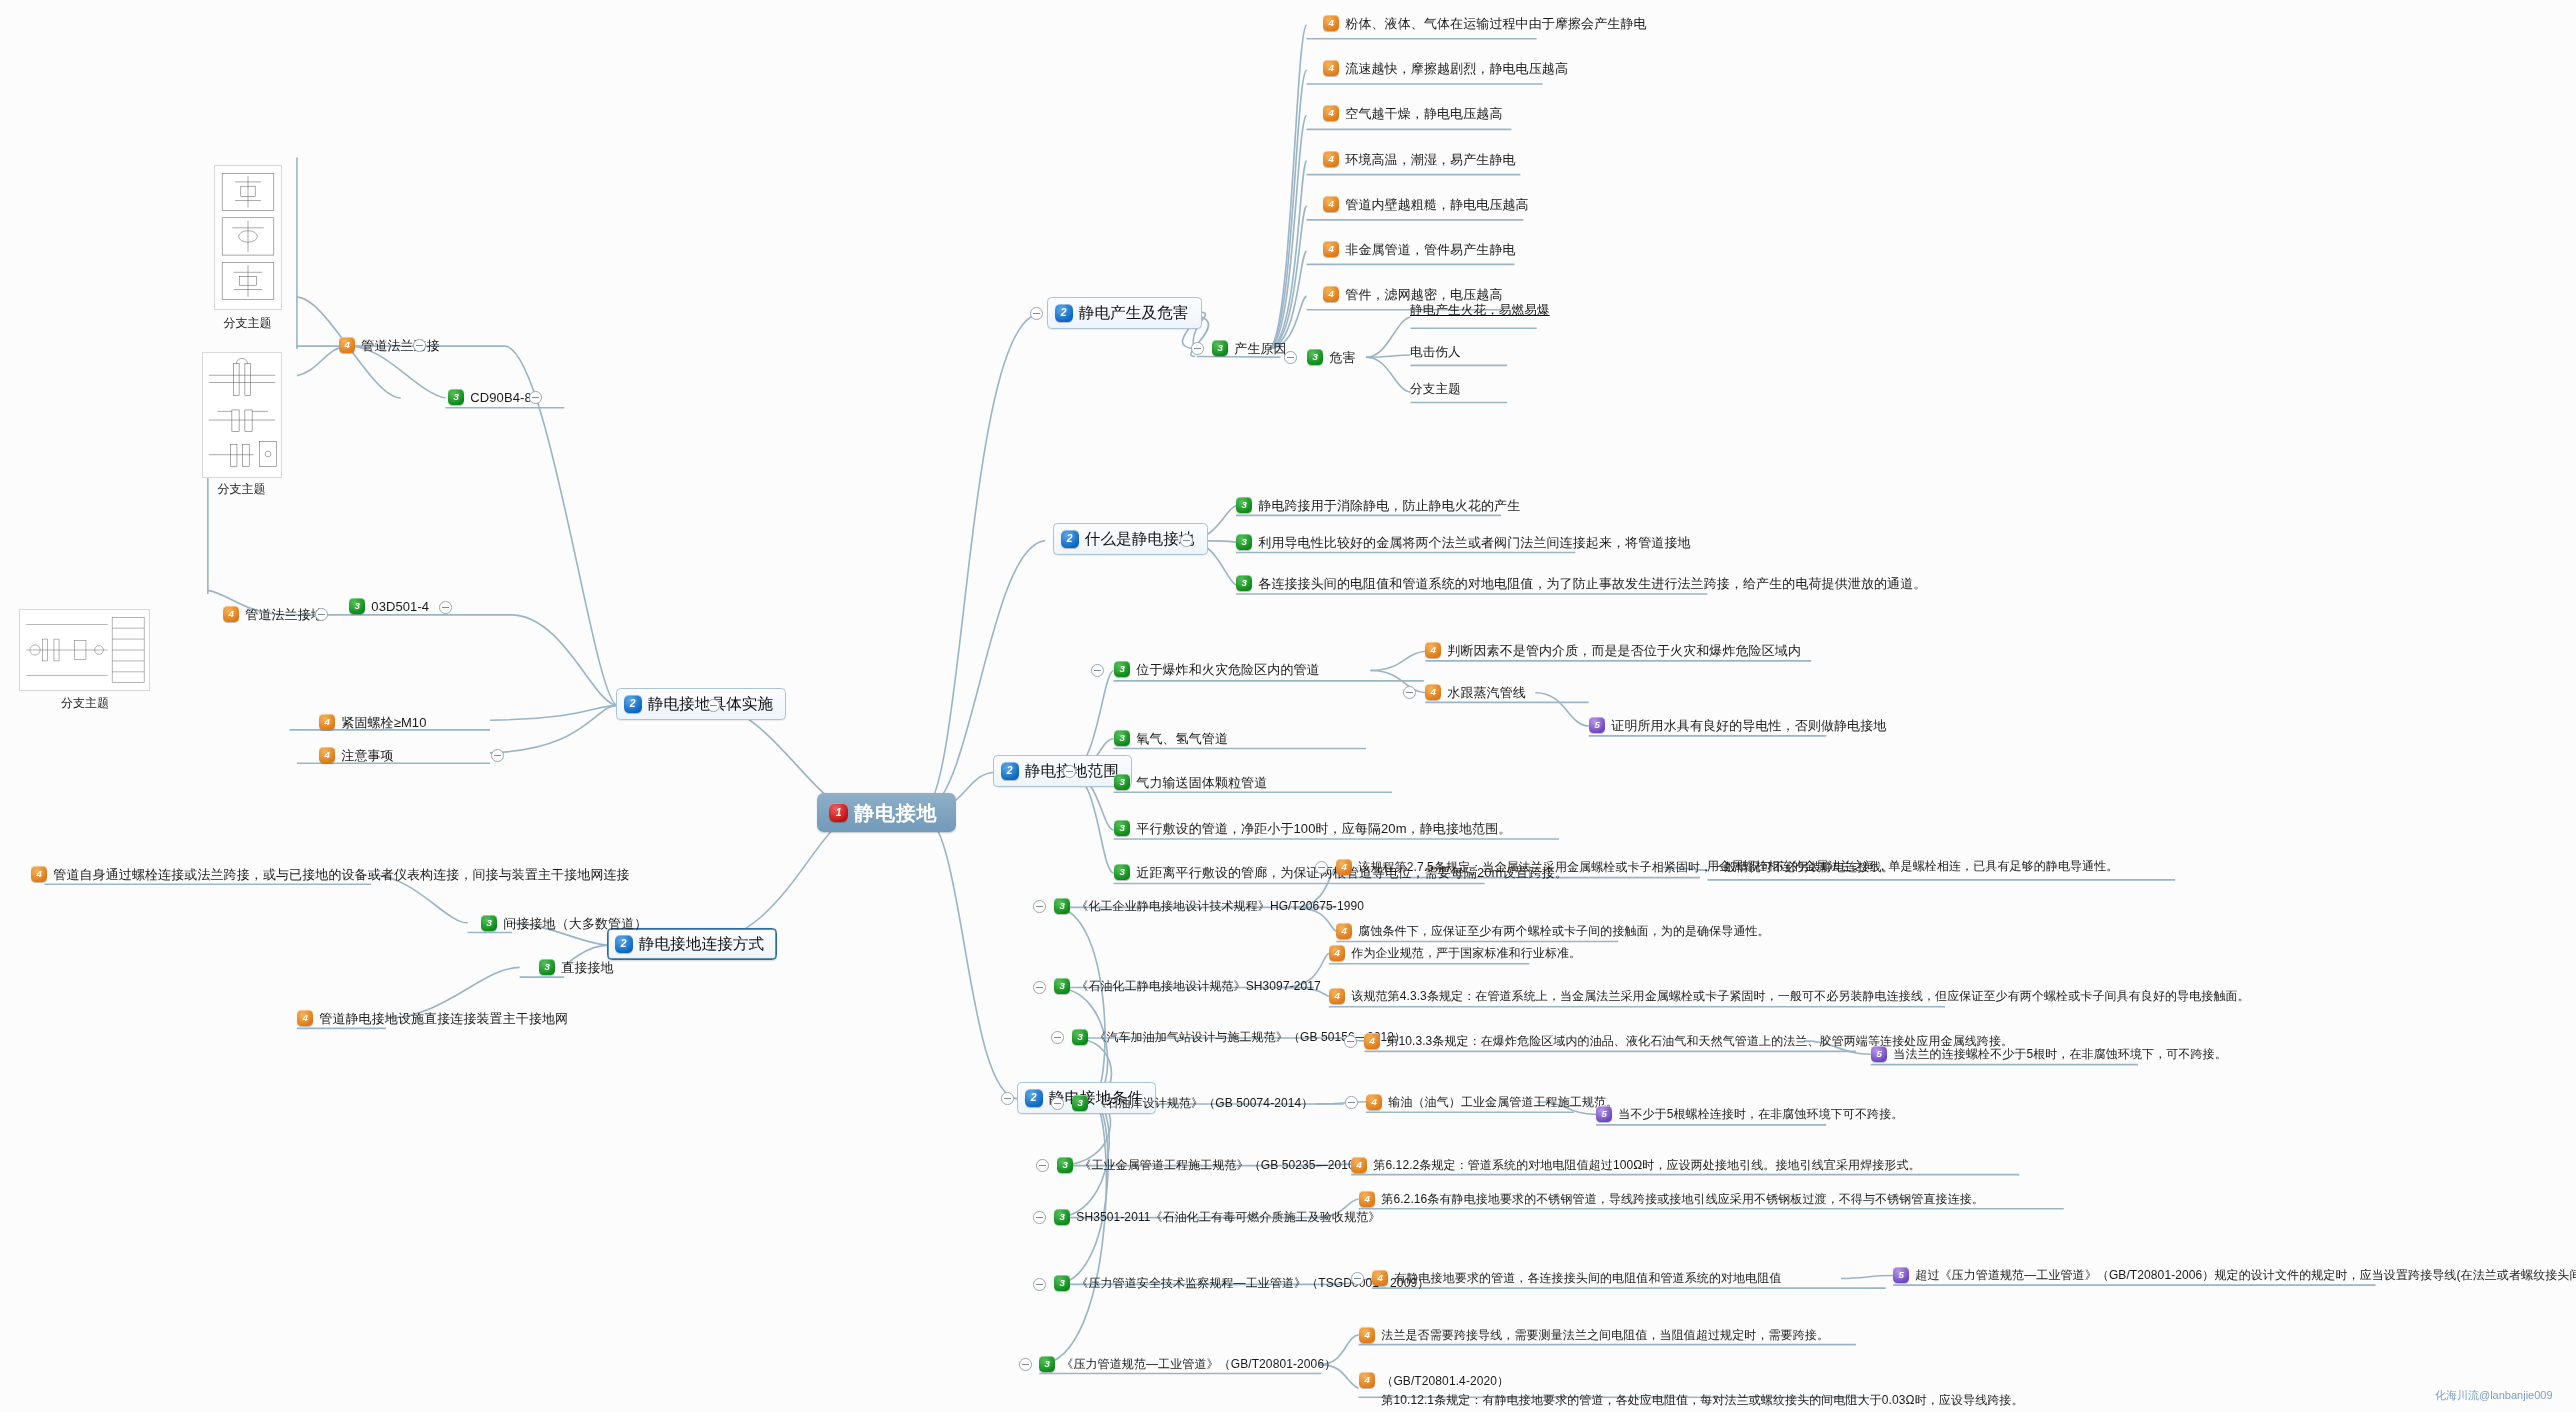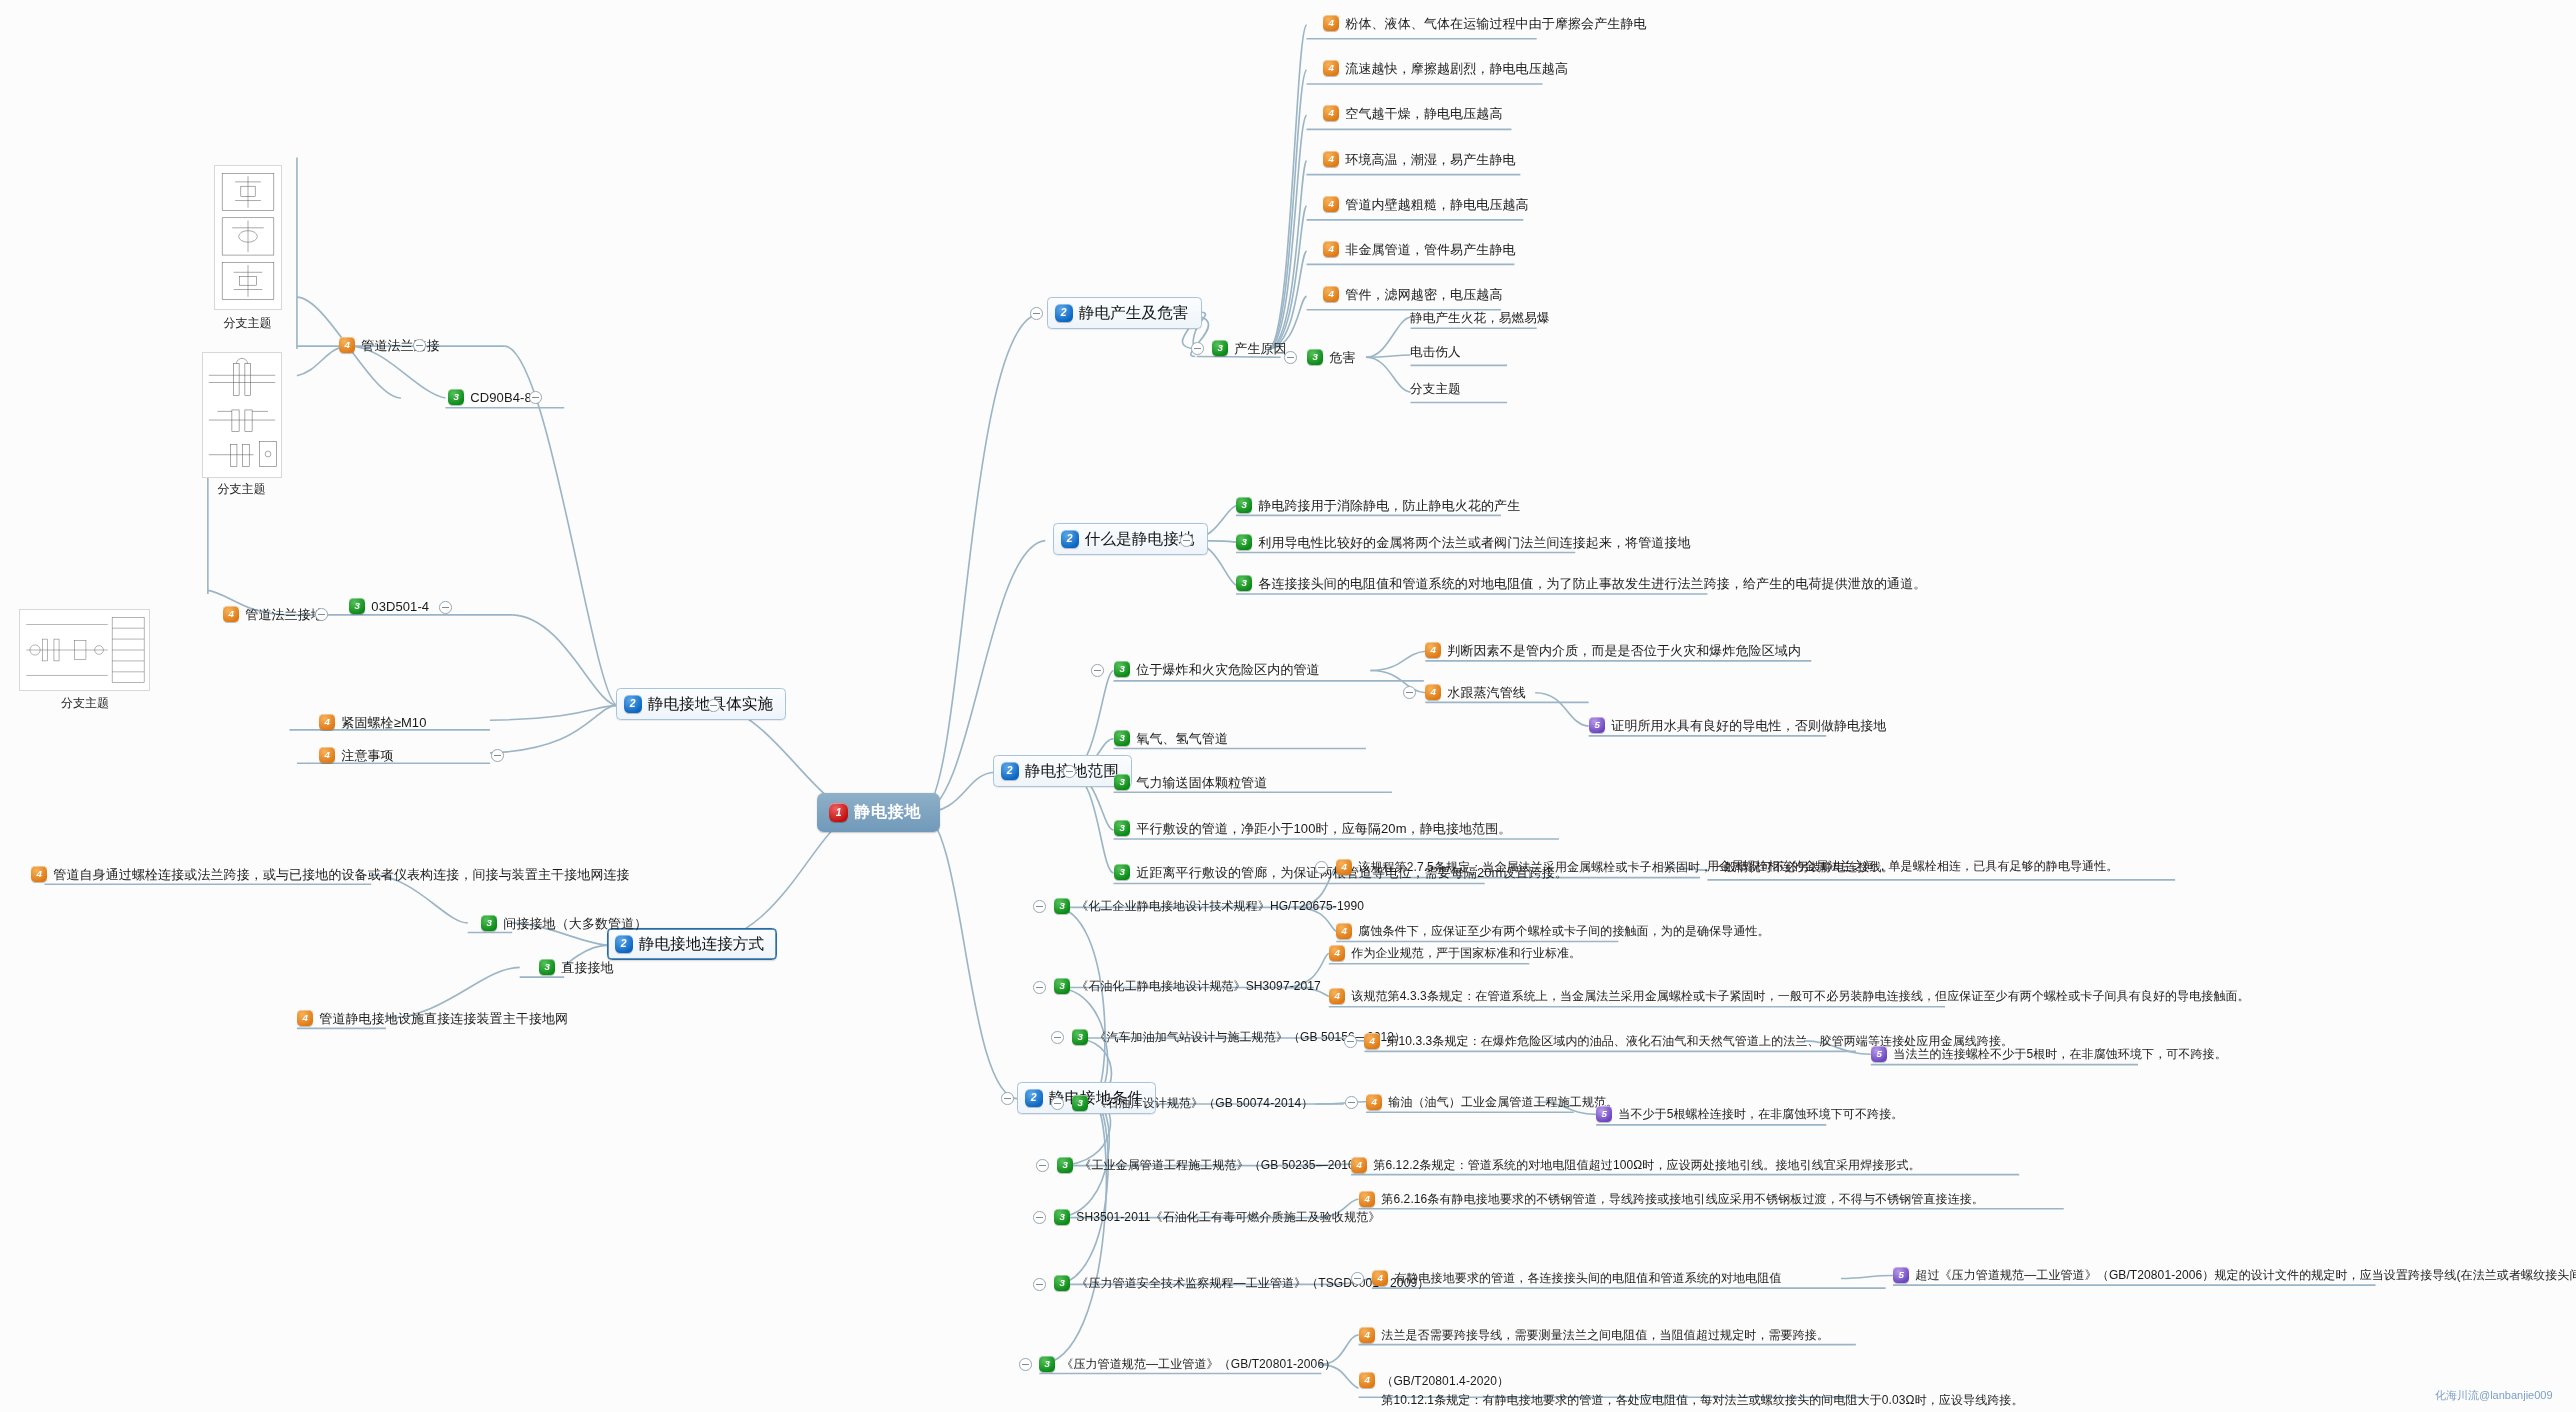--- a/index.html
+++ b/index.html
@@ -15,21 +15,21 @@
   
   .node{position:absolute;display:flex;align-items:center;white-space:nowrap;line-height:1;}
   .node .lbl{font-size:15px;color:#1a1a1a;letter-spacing:0.1px;}
 
   
   .root{
     background:linear-gradient(180deg,#8fb0c8 0%,#7ea3bf 55%,#7099ba 100%);
     border-radius:6.7px;padding:9.7px 19.3px 9.7px 12px;
     box-shadow:0 0.7px 1.5px rgba(0,0,0,.22);
   }
-  .root .lbl{color:#fff;font-size:16px;font-weight:bold;letter-spacing:0.7px;}
+  .root .lbl{color:#fff;font-size:20px;font-weight:bold;letter-spacing:0.7px;}
 
   
   .lv2{
     background:linear-gradient(180deg,#fbfdff 0%,#eef4fa 100%);
     border:0.7px solid #a9c4d8;border-radius:4.5px;
     padding:6px 12px 6px 6.7px;
     box-shadow:0 0.7px 0.7px rgba(0,0,0,.07);
   }
   .lv2 .lbl{font-size:15.6px;color:#111;}
   .lv2.selected{border:1.5px solid #2b6ca3;box-shadow:0 0 0 0.7px #2b6ca3 inset,0 0.7px 1.5px rgba(0,0,0,.15);}
@@ -269,21 +269,21 @@
     <span class="badge b4">4</span>
     <span class="lbl">管件，滤网越密，电压越高</span>
   </div>
 
   <div class="node plain" style="left:1307px;top:349px;">
     <span class="badge b3">3</span>
     <span class="lbl">危害</span>
   </div>
   <div class="toggle" style="left:1284px;top:351px;"></div>
 
-  <div class="node nolbl" style="left:1410px;top:312px;">
+  <div class="node nolbl" style="left:1410px;top:304px;text-decoration:underline;">
     <span class="lbl">静电产生火花，易燃易爆</span>
   </div>
   <div class="node nolbl" style="left:1410px;top:346px;">
     <span class="lbl">电击伤人</span>
   </div>
   <div class="node nolbl" style="left:1410px;top:383px;">
     <span class="lbl">分支主题</span>
   </div>
 
   <div class="node lv2" style="left:1053px;top:523px;">

